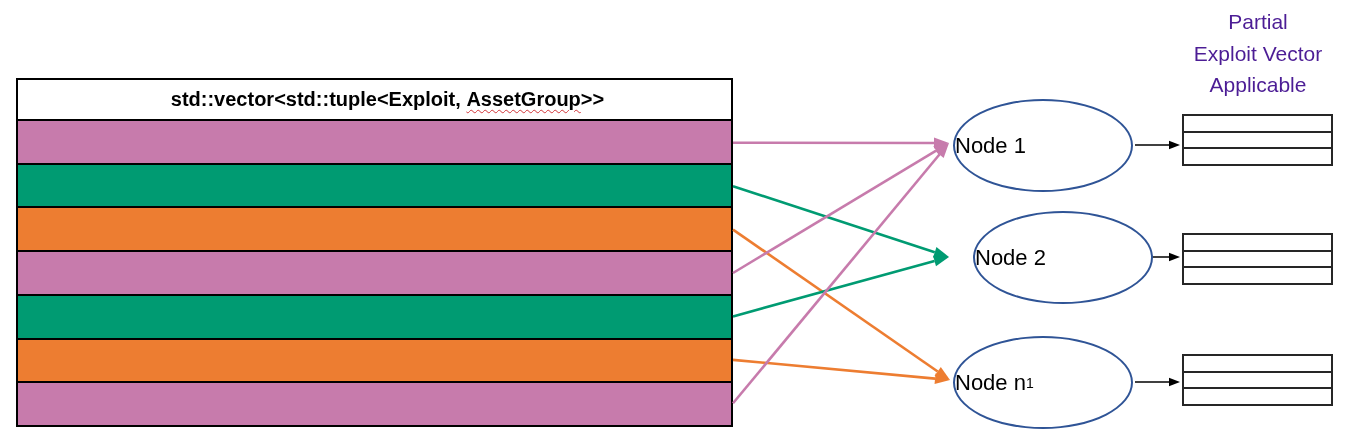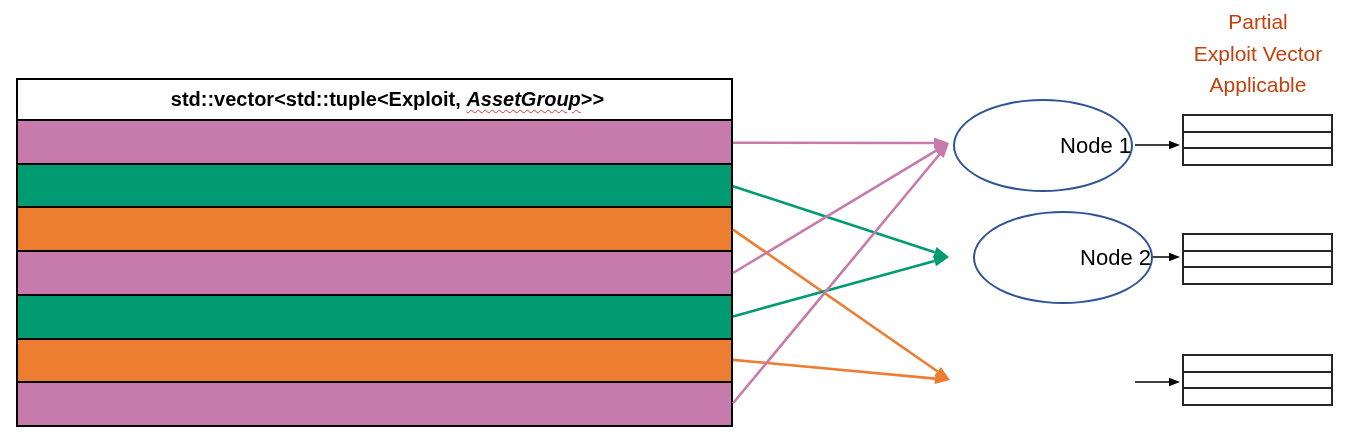--- a/index.html
+++ b/index.html
@@ -32,21 +32,20 @@
     font-weight: bold;
     font-size: 20px;
     color: #000;
     white-space: pre;
     padding-left: 26px;
   }
   .misspell {
     text-decoration: underline wavy #d13438;
     text-decoration-thickness: 1px;
     text-underline-offset: 3px;
-    font-style: italic;
   }
   .vector-rows { flex: 1 1 auto; display: flex; flex-direction: column; }
   .vector-row { flex: 1 1 0; border-bottom: 2px solid #000; }
   .vector-row:last-child { border-bottom: none; }
 
   
   svg.overlay {
     position: absolute; left: 0; top: 0;
     width: 1351px; height: 447px;
     pointer-events: none;
@@ -55,21 +54,21 @@
   
   .node-ellipse {
     position: absolute;
     width: 180px; height: 93px;
     border: 2.5px solid #2F5496;
     border-radius: 50%;
     box-sizing: border-box;
     background: #fff;
     display: flex;
     align-items: center;
-    justify-content: flex-end;
+    justify-content: flex-start;
     font-size: 22px;
     color: #000;
   }
   .node-ellipse sub { font-size: 14px; line-height: 0; }
 
   
   .mini-table {
     position: absolute;
     left: 1182px;
     width: 151px; height: 52px;
@@ -83,21 +82,21 @@
   .mini-row:last-child { border-bottom: none; }
 
   
   .output-title {
     position: absolute;
     left: 1172px; top: 6px;
     width: 172px;
     text-align: center;
     font-size: 21px;
     line-height: 1.5;
-    color: #c2410c;
+    color: #4c1d95;
   }
 </style>
 </head>
 <body>
 
 <div class="canvas">
 
   <div class="vector-table">
     <div class="vector-header"><span>std::vector&lt;std::tuple&lt;Exploit, </span><span class="misspell">AssetGroup</span><span>&gt;&gt;</span></div>
     <div class="vector-rows" id="vector-rows">
@@ -155,20 +154,24 @@
     </svg>
 
   <div class="node-ellipse" style="left:953px; top:99px;">
     <span>Node 1</span>
       <sub></sub>
   </div>
   <div class="node-ellipse" style="left:973px; top:211px;">
     <span>Node 2</span>
       <sub></sub>
   </div>
+  <div class="node-ellipse" style="left:953px; top:336px;">
+    <span>Node n</span>
+      <sub>1</sub>
+  </div>
 
   <div class="output-title">
     <div>Partial</div>
     <div>Exploit Vector</div>
     <div>Applicable</div>
   </div>
 
   <div id="mini-tables">
       <div class="mini-table" style="top: 114px;">
         <div class="mini-row"></div>

